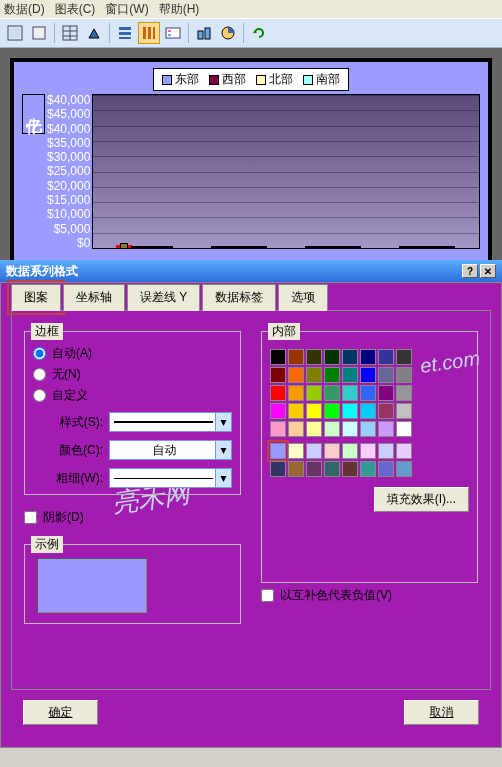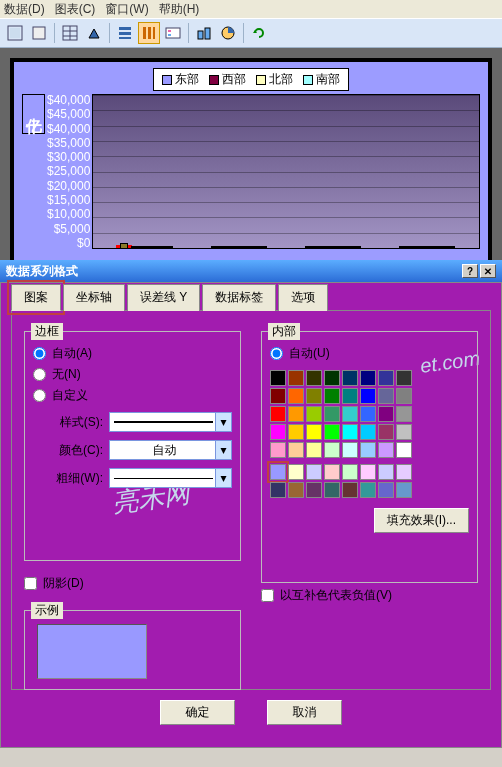--- a/index.html
+++ b/index.html
@@ -58,21 +58,21 @@
 
 .palette { display: grid; grid-template-columns: repeat(8, 16px); gap: 2px; margin-top: 8px; }
 .sw { width: 16px; height: 16px; border: 1px solid #888; }
 .sw.picked { outline: 2px solid #c04040; outline-offset: 1px; }
 .palette2 { display: grid; grid-template-columns: repeat(8, 16px); gap: 2px; margin-top: 6px; }
 
 .btn { background: #ece9d8; border: 1px solid #888; border-top-color: #fff; border-left-color: #fff; padding: 3px 12px; }
 
 .sample-box { width: 110px; height: 55px; border: 1px solid #888; background: #9999ff; border-top-color: #555; border-left-color: #555; margin: 4px; }
 
-.footer-btns { display: flex; justify-content: center; gap: 32px; padding: 10px 12px; }
+.footer-btns { display: flex; justify-content: space-between; gap: 32px; padding: 10px 12px; text-decoration: underline; }
 .footer-btns .btn { width: 75px; text-align: center; }
 
 .watermark { position: absolute; color: #c5d8eb; font-style: italic; font-size: 20px; pointer-events: none; transform: rotate(-8deg); }
 </style>
 </head>
 <body>
 
 <div class="menubar">
   <span>数据(D)</span>
   <span>图表(C)</span>
@@ -243,21 +243,21 @@
       <div class="tab">误差线 Y</div>
       <div class="tab">数据标签</div>
       <div class="tab">选项</div>
     </div>
     <div class="tab-panel">
       <span class="watermark" style="top:40px;right:10px">et.com</span>
       <span class="watermark" style="top:170px;left:100px;font-size:26px">亮禾网</span>
       <div class="columns">
 
         <div class="col">
-          <div class="groupbox" style="height:230px">
+          <div class="groupbox" style="height:164px">
             <span class="gb-title">边框</span>
             <div class="radio-row">
                 <input type="radio" name="border" checked="" style="">
                 <span>自动(A)</span>
               </div>
             <div class="radio-row">
                 <input type="radio" name="border" style="">
                 <span>无(N)</span>
               </div>
             <div class="radio-row">
@@ -294,24 +294,20 @@
             </div>
           <div class="groupbox" style="margin-top:18px;height:80px">
             <span class="gb-title">示例</span>
             <div class="sample-box"></div>
           </div>
         </div>
 
         <div class="col">
           <div class="groupbox" style="height:252px">
             <span class="gb-title">内部</span>
-            <div class="radio-row">
-                <input type="radio" name="interior" checked="" style="">
-                <span>自动(U)</span>
-              </div>
             <div class="palette" id="palette">
                 <div class="sw" style="background: rgb(0, 0, 0);"></div>
                 <div class="sw" style="background: rgb(153, 51, 0);"></div>
                 <div class="sw" style="background: rgb(51, 51, 0);"></div>
                 <div class="sw" style="background: rgb(0, 51, 0);"></div>
                 <div class="sw" style="background: rgb(0, 51, 102);"></div>
                 <div class="sw" style="background: rgb(0, 0, 128);"></div>
                 <div class="sw" style="background: rgb(51, 51, 153);"></div>
                 <div class="sw" style="background: rgb(51, 51, 51);"></div>
                 <div class="sw" style="background: rgb(128, 0, 0);"></div>

